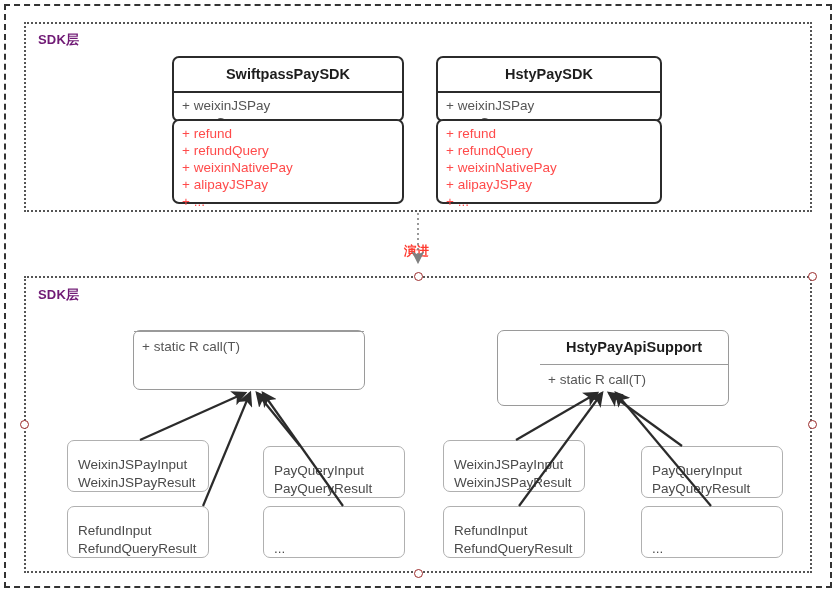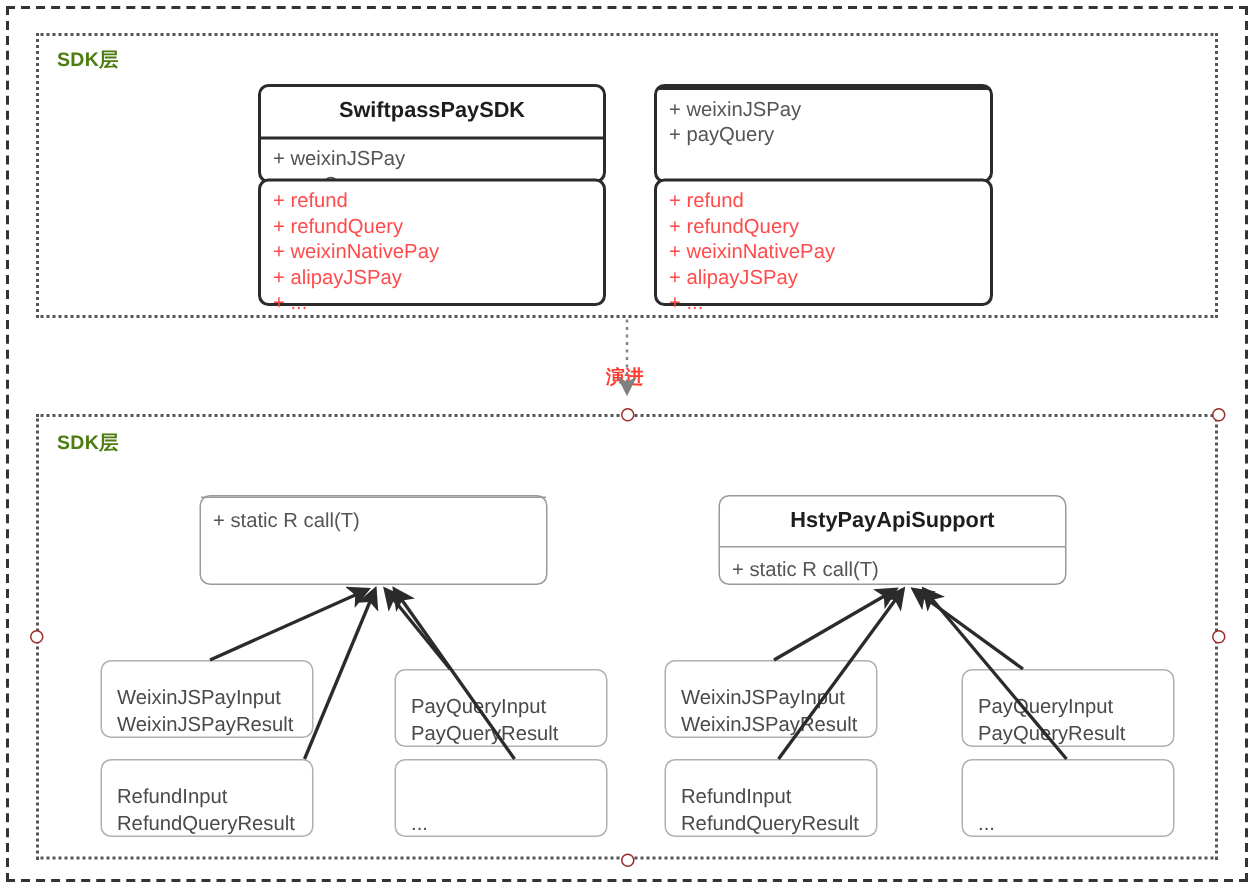--- a/index.html
+++ b/index.html
@@ -34,21 +34,21 @@
   .pkg {
     position: absolute;
     border: 2px dotted #555555;
     box-sizing: border-box;
     background: transparent;
   }
   .pkg-label {
     position: absolute;
     font-size: 13px;
     font-weight: bold;
-    color: #4d7c0f;
+    color: #701a75;
     letter-spacing: 0.2px;
     white-space: nowrap;
     text-align: right;
   }
 
   
   .uml {
     position: absolute;
     box-sizing: border-box;
     background: #ffffff;
@@ -179,20 +179,21 @@
 
   <div class="uml-red" style="left:172px; top:119px; width:232px; height:85px;">
     <div class="uml-row">+ refund</div>
     <div class="uml-row">+ refundQuery</div>
     <div class="uml-row">+ weixinNativePay</div>
     <div class="uml-row">+ alipayJSPay</div>
     <div class="uml-row">+ ...</div>
   </div>
 
   <div class="uml uml-dark" style="left:436px; top:56px; width:226px; height:66px;">
+    <div class="uml-title">HstyPaySDK</div>
     <div class="uml-sep-dark"></div>
     <div class="uml-body">
       <div class="uml-row gray-txt">+ weixinJSPay</div>
       <div class="uml-row gray-txt">+ payQuery</div>
     </div>
   </div>
 
   <div class="uml-red" style="left:436px; top:119px; width:226px; height:85px;">
     <div class="uml-row">+ refund</div>
     <div class="uml-row">+ refundQuery</div>
@@ -207,21 +208,21 @@
   <div class="pkg-label" style="left:38px; top:286px;">SDK层</div>
 
 
   <div class="uml uml-gray" style="left:133px; top:330px; width:232px; height:60px;">
     <div class="uml-sep-gray"></div>
     <div class="uml-body" style="padding-top:6px;">
       <div class="uml-row gray-txt">+ static R call(T)</div>
     </div>
   </div>
 
-  <div class="uml uml-gray" style="left:479px; top:330px; width:232px; height:60px;">
+  <div class="uml uml-gray" style="left:497px; top:330px; width:232px; height:76px;padding-left:42px;">
     <div class="uml-title">HstyPayApiSupport</div>
     <div class="uml-sep-gray"></div>
     <div class="uml-body" style="padding-top:6px;">
       <div class="uml-row gray-txt">+ static R call(T)</div>
     </div>
   </div>
 
   <div class="leaf" style="left:67px; top:440px; width:142px; height:52px;">
     <div class="leaf-line">WeixinJSPayInput</div>
     <div class="leaf-line">WeixinJSPayResult</div>

